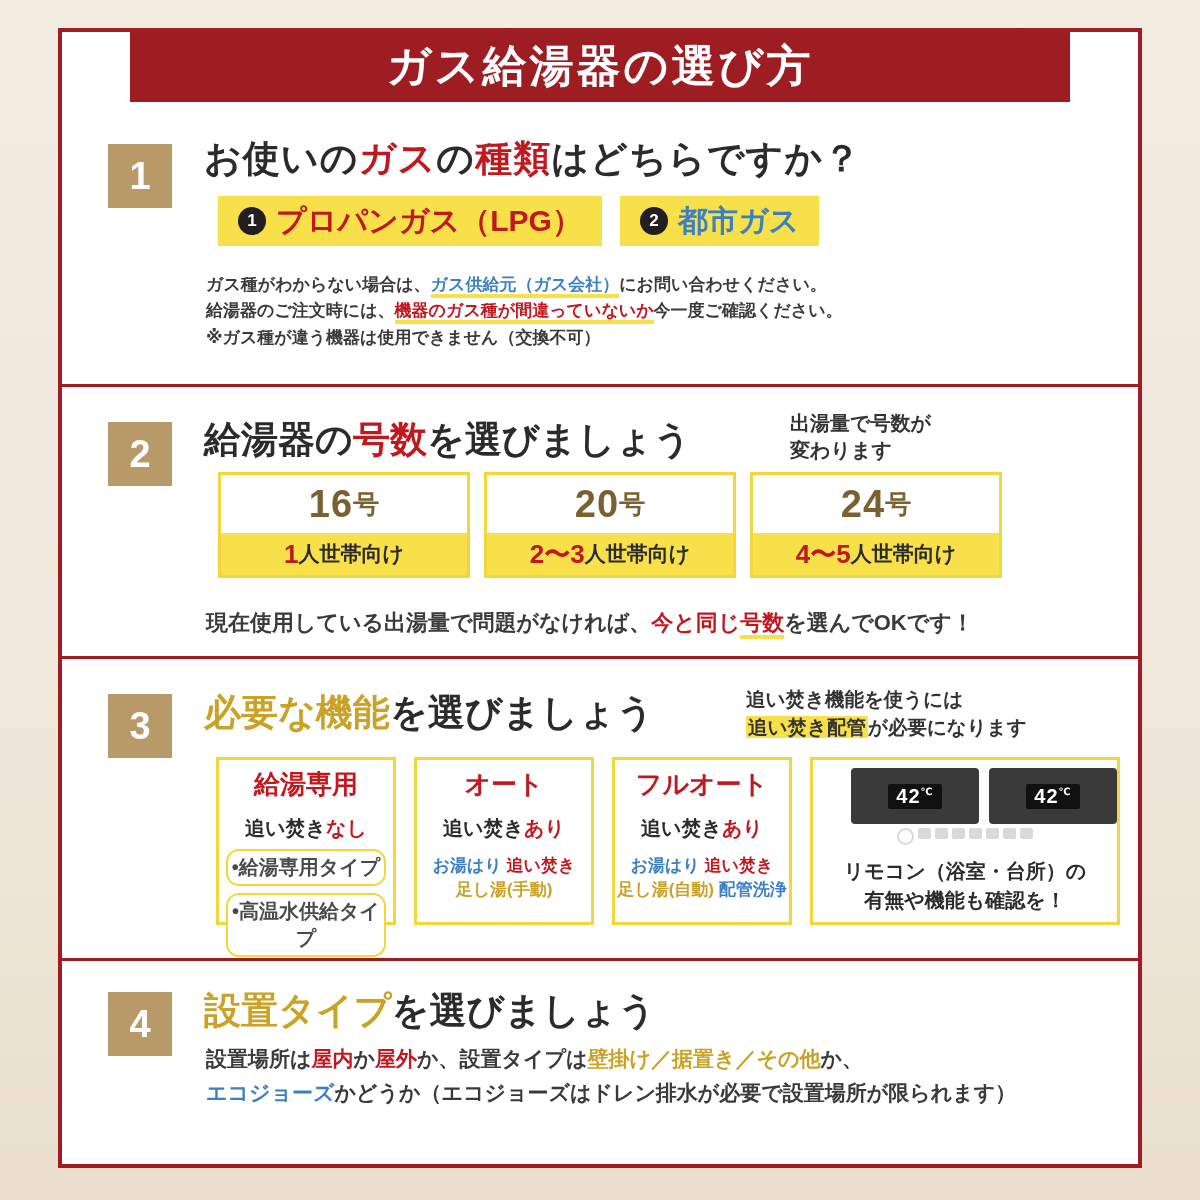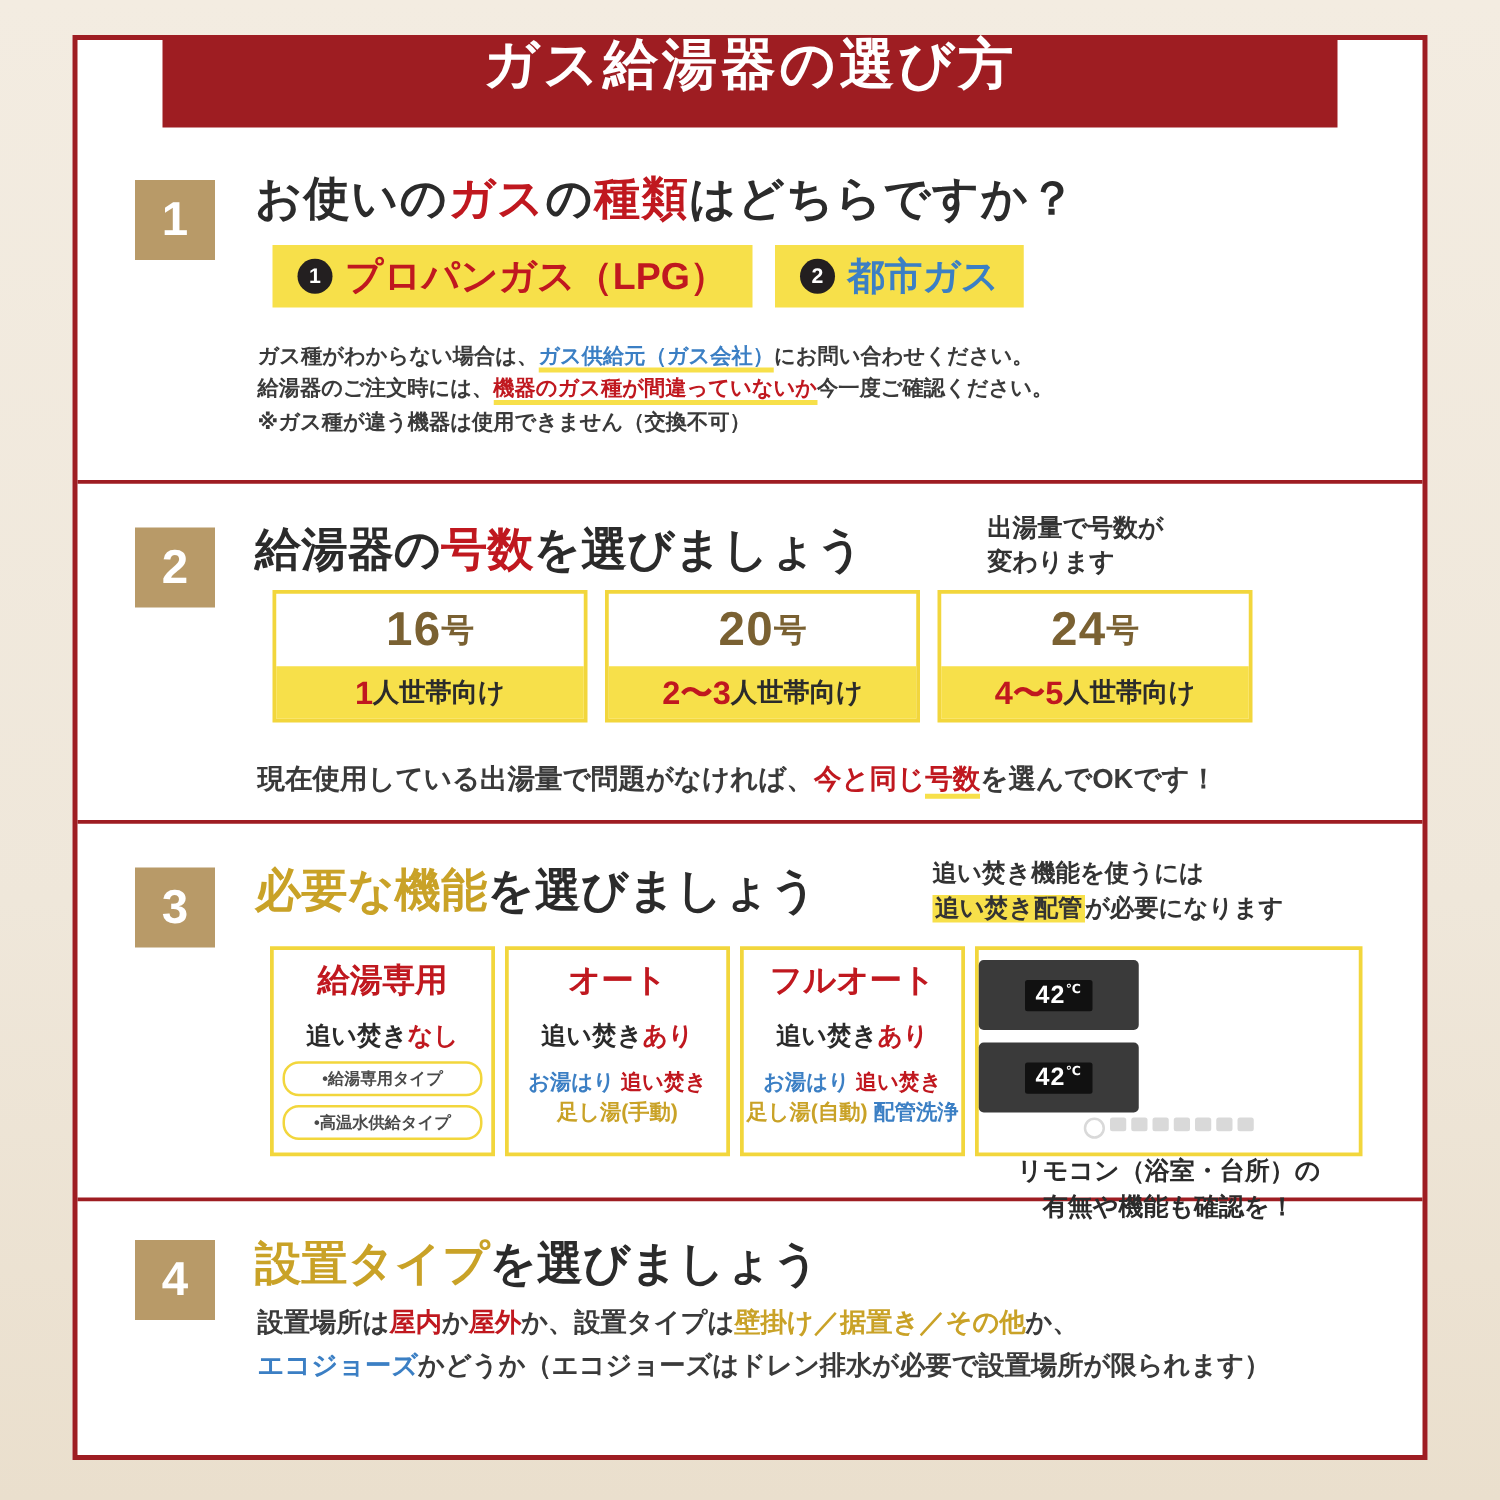--- a/index.html
+++ b/index.html
@@ -16,21 +16,21 @@
       linear-gradient(180deg,#f3ece1 0%,#efe7da 60%,#eadfcd 100%);
   }
   
   .frame{
     position:absolute;left:58px;top:28px;width:1084px;height:1140px;
     border:4px solid #9e1d22;background:#ffffff;box-sizing:border-box;
   }
   
   .title-bar{
     position:absolute;left:130px;top:30px;width:940px;height:72px;
-    background:#9e1d22;display:flex;align-items:flex-start;justify-content:center;
+    background:#9e1d22;display:flex;align-items:center;justify-content:center;
     z-index:5;
   }
   .title-bar .t{
     color:#ffffff;font-size:44px;font-weight:bold;letter-spacing:3px;
     line-height:1;
   }
   .divider{
     position:absolute;left:62px;width:1076px;height:3px;background:#9e1d22;
   }
   .d1{top:384px;} .d2{top:656px;} .d3{top:958px;}
@@ -94,37 +94,37 @@
     position:absolute;left:206px;top:608px;font-size:22px;color:#3a3a3a;
     font-weight:bold;white-space:nowrap;
   }
 
   
   .s3-title{left:204px;top:688px;font-size:37px;}
   .s3-sub{
     position:absolute;left:746px;top:685px;font-size:19.5px;line-height:1.45;
     color:#333;font-weight:bold;
   }
-  .cards{position:absolute;left:216px;top:757px;display:flex;gap:8px;}
+  .cards{position:absolute;left:216px;top:757px;display:flex;gap:18px;}
   .card{
     border:3px solid #f2d63c;background:#ffffff;box-sizing:border-box;
     width:180px;height:168px;padding-top:10px;text-align:center;
   }
   .card .ttl{font-size:26px;font-weight:bold;line-height:1.1;}
   .card .sub{font-size:20px;font-weight:bold;margin-top:16px;color:#2b2b2b;}
   .pill{
     margin:7px auto 0;width:156px;border:2px solid #f2d63c;border-radius:13px;
-    font-size:13px;color:#4a4a4a;padding:3px 0;font-weight:bold;background:#fff;
+    font-size:20px;color:#4a4a4a;padding:3px 0;font-weight:bold;background:#fff;
   }
   .tags{font-size:17px;font-weight:bold;margin-top:12px;line-height:1.45;}
   .card-wide{
     width:310px;height:168px;border:3px solid #f2d63c;background:#ffffff;
     box-sizing:border-box;padding-top:8px;text-align:center;
   }
-  .remotes{display:flex;justify-content:flex-end;gap:10px;flex-direction:column;}
+  .remotes{display:flex;justify-content:flex-end;gap:10px;}
   .remote{
     width:128px;height:56px;background:#3a3a3a;border-radius:4px;
     display:flex;align-items:center;justify-content:center;position:relative;
   }
   .remote .screen{
     background:#111;color:#fff;font-size:20px;font-weight:bold;
     padding:1px 8px;border-radius:2px;letter-spacing:1px;
   }
   .remote .screen sup{font-size:10px;}
   .rbtns{display:flex;justify-content:center;gap:4px;margin-top:4px;}

